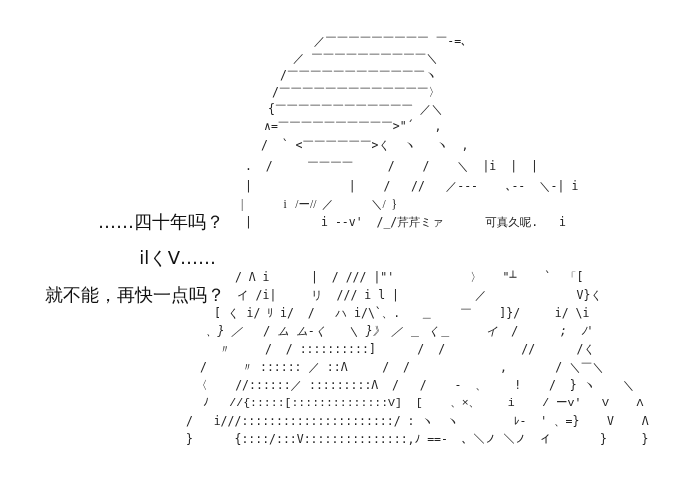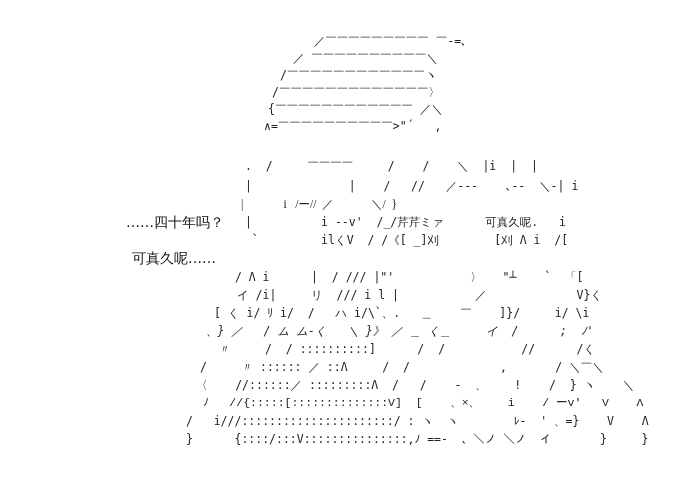--- a/index.html
+++ b/index.html
@@ -5,43 +5,44 @@
   html, body { margin:0; padding:0; background:#ffffff; }
   body { width:674px; height:478px; position:relative; overflow:hidden; }
   #canvas { position:absolute; left:0; top:0; width:674px; height:478px; background:#fff; }
   .row {
     position:absolute; margin:0; padding:0; white-space:pre;
     font-family:"DejaVu Sans Mono", monospace;
     font-size:11.5px; line-height:16px; color:#222; letter-spacing:0px;
   }
   .dialog {
     position:absolute; margin:0; white-space:pre;
-    font-family:"DejaVu Sans", sans-serif; font-size:14px; line-height:16px; color:#111;
+    font-family:"DejaVu Sans", sans-serif; font-size:18px; line-height:16px; color:#111;
     text-align:right;
   }
 </style>
 </head>
 <body>
 
 <div id="canvas">
 
   <div class="dialog" style="right:450px; top:214px;">……四十年吗？</div>
-  <div class="dialog" style="right:458px; top:250px;">可真久呢……</div>
+  <div class="dialog" style="right:458px; top:250px;">ilくV……</div>
+  <div class="dialog" style="right:449px; top:287px;">就不能，再快一点吗？</div>
 
   <pre class="row" style="left:300px; top:33px;">  ／￣￣￣￣￣￣￣￣￣ ￣-=､</pre>
   <pre class="row" style="left:286px; top:50px;"> ／ ￣￣￣￣￣￣￣￣￣￣＼</pre>
   <pre class="row" style="left:280px; top:67px;">/￣￣￣￣￣￣￣￣￣￣￣￣ヽ</pre>
   <pre class="row" style="left:272px; top:84px;">/￣￣￣￣￣￣￣￣￣￣￣￣￣〉</pre>
   <pre class="row" style="left:268px; top:101px;">{￣￣￣￣￣￣￣￣￣￣￣￣ ／＼</pre>
   <pre class="row" style="left:264px; top:118px;">∧=￣￣￣￣￣￣￣￣￣￣&gt;"´   ,</pre>
+  <pre class="row" style="left:254px; top:137px;"> /  ` &lt;￣￣￣￣￣￣&gt;く  ヽ   ヽ  ,</pre>
   <pre class="row" style="left:238px; top:158px;"> .  /     ￣￣￣￣     /    /    ＼  |i  |  |</pre>
   <pre class="row" style="left:238px; top:178px;"> |              |    /   //   ／--‐    ､--  ＼-| i</pre>
   <pre class="row" style="left:238px; top:196px;font-family:Liberation Serif, serif;"> |              i   /ー//  ／             ＼/  }</pre>
   <pre class="row" style="left:238px; top:214px;"> |          i --v'  /_/芹芹ミァ      可真久呢.   i</pre>
-  <pre class="row" style="left:238px; top:232px;">  `         ilくV  / /《[ _]刈        [刈 Λ i  /[</pre>
   <pre class="row" style="left:228px; top:269px;"> / Λ i      |  / /// |"'           〉   "┴    `  「[</pre>
   <pre class="row" style="left:230px; top:287px;"> イ /i|     リ  /// i l |           ／             V}く</pre>
   <pre class="row" style="left:214px; top:305px;">[ く i/ ﾘ i/  /   ハ i/\`、.   ＿    ￣    ]}/     i/ \i</pre>
   <pre class="row" style="left:206px; top:323px;font-style:italic;">、} ／   / ム ム‐く   ＼ }》 ／ ＿ く＿     イ  /      ;  ﾉ'</pre>
   <pre class="row" style="left:212px; top:341px;"> 〃     /  / ::::::::::]      /  /           //      /く</pre>
   <pre class="row" style="left:200px; top:359px;">/     〃 :::::: ／ ::Λ     /  /             ,       / ＼￣＼</pre>
   <pre class="row" style="left:196px; top:377px;">〈    //::::::／ :::::::::Λ  /   /    -  、    !    /  } ヽ    ＼</pre>
   <pre class="row" style="left:196px; top:395px;font-family:Liberation Mono, monospace;"> ﾉ   //{:::::[::::::::::::::V]  [    、×、    i    / ーv'   V    Λ</pre>
   <pre class="row" style="left:186px; top:413px;">/   i///::::::::::::::::::::::/ : ヽ  ヽ        ﾚ-  ' 、=}    V    Λ</pre>
   <pre class="row" style="left:186px; top:431px;">}      {::::/:::V:::::::::::::::,ﾉ ==-  、＼ノ ＼ノ  イ       }     }</pre>

